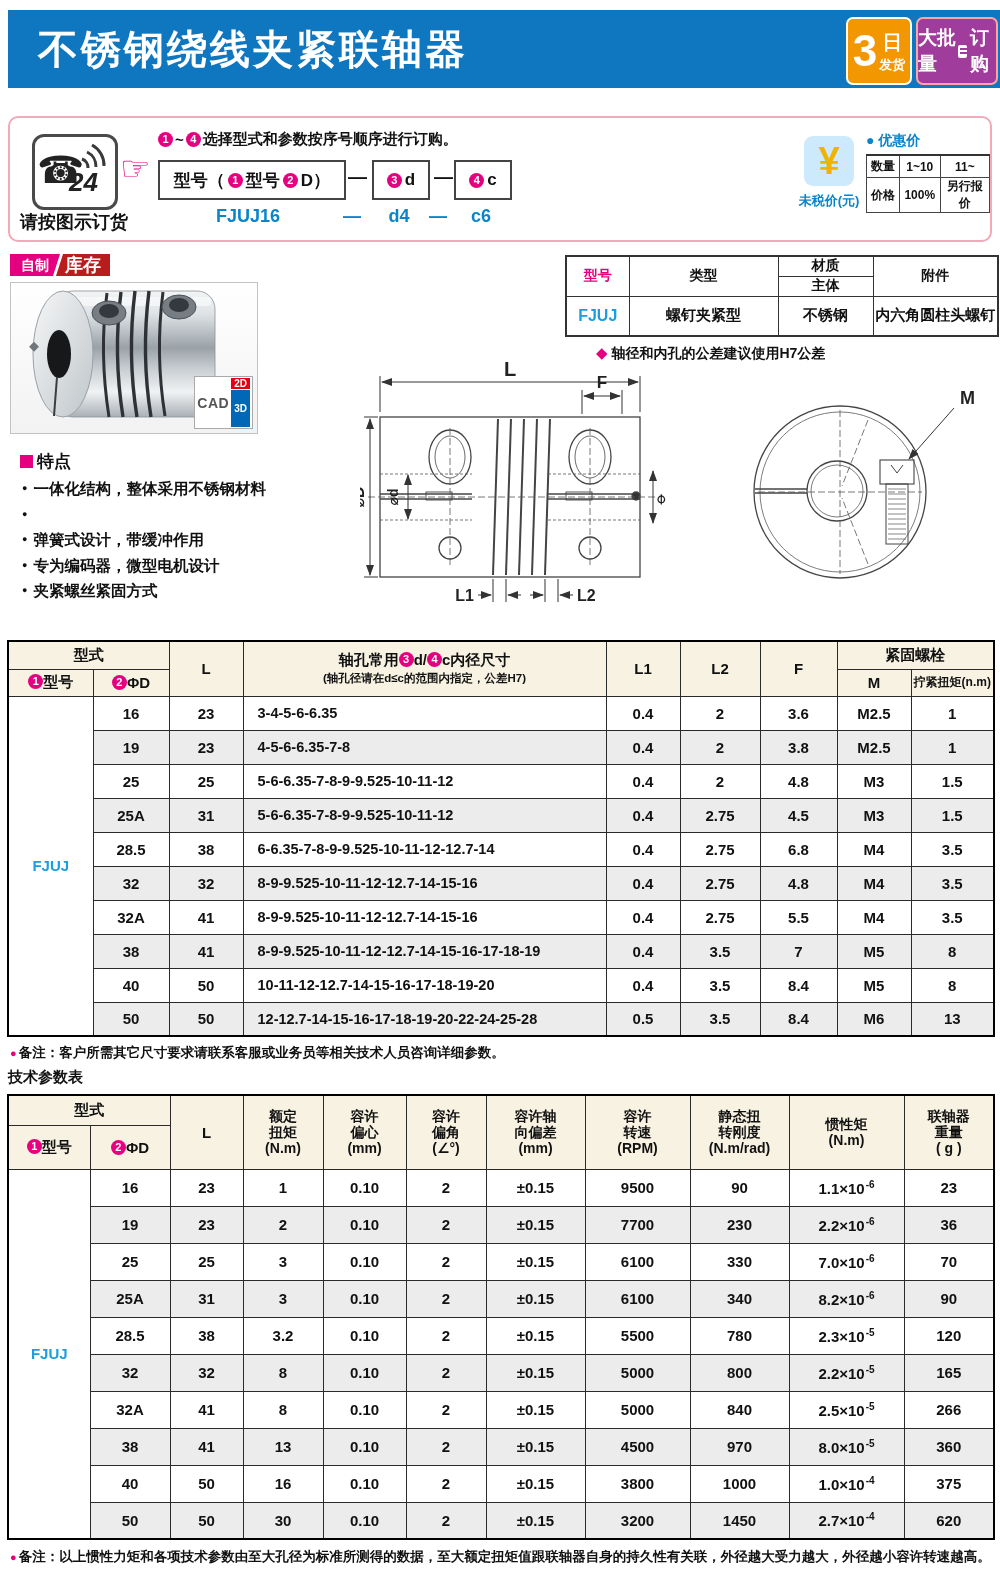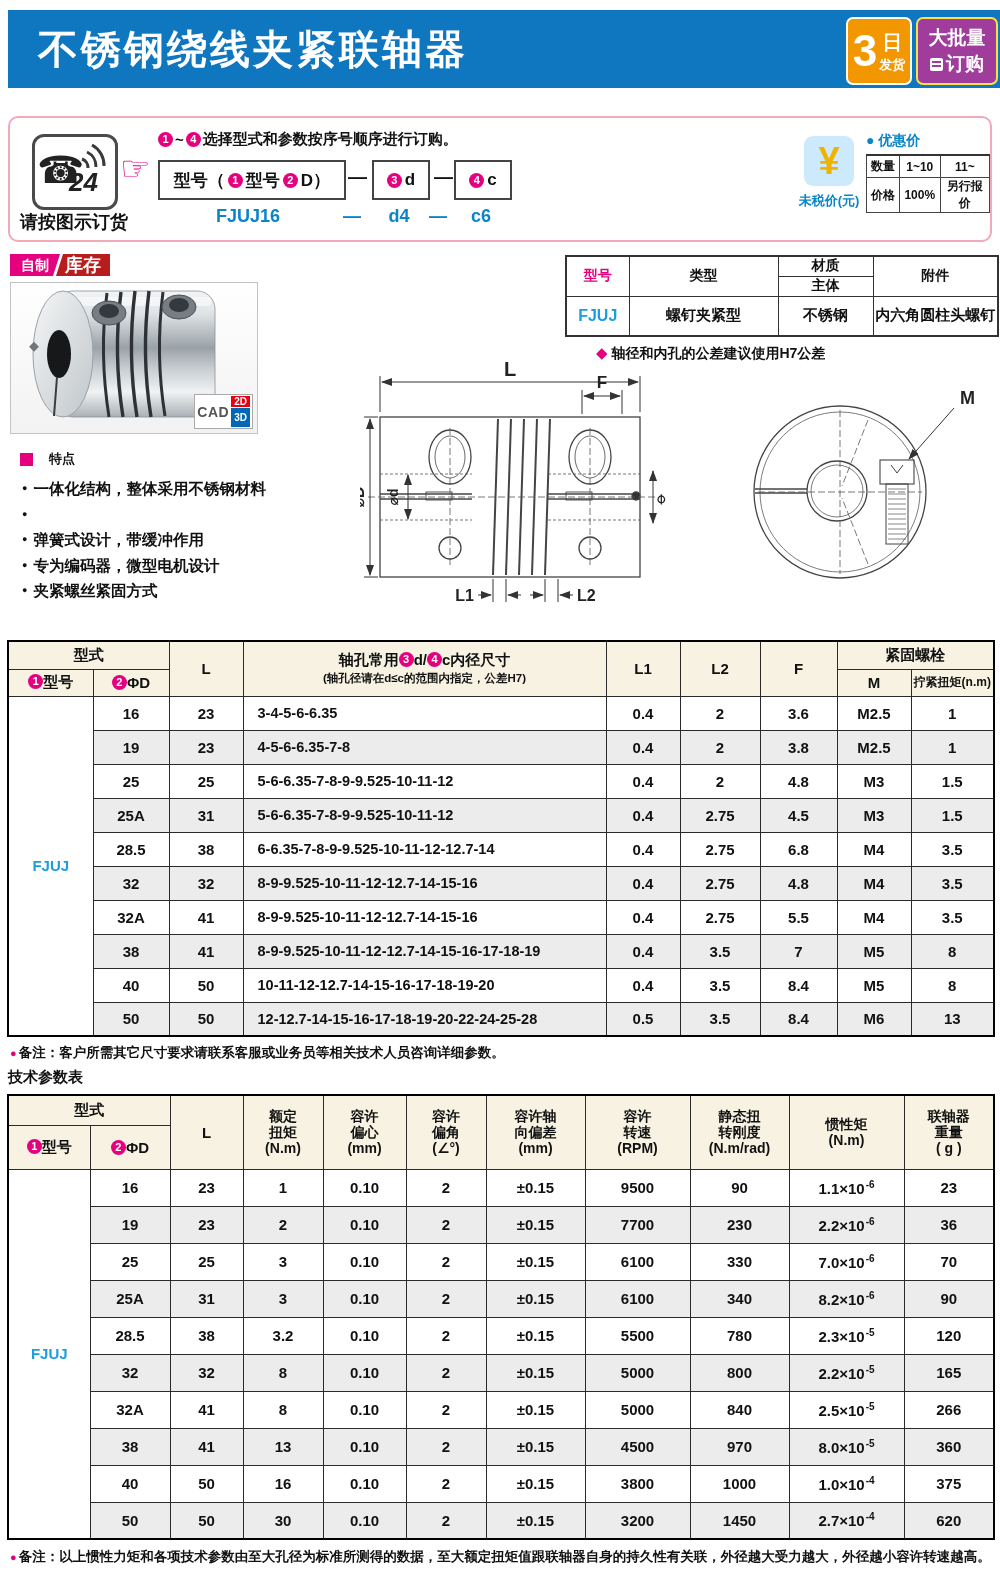--- a/index.html
+++ b/index.html
@@ -8,21 +8,21 @@
   .abs{position:absolute;}
 
   
   .header-bar{left:8px;top:10px;width:984px;height:78px;background:#0f76c0;padding-left:35px;}
   .page-title{left:30px;top:0;height:78px;line-height:78px;color:#fff;font-size:40px;font-weight:bold;letter-spacing:3px;}
   .badge-ship{left:838px;top:7px;width:62px;height:64px;background:#f39700;border:2px solid #fff;border-radius:7px;color:#fff;display:flex;align-items:center;justify-content:center;}
   .badge-ship .digit{font-size:44px;font-weight:bold;line-height:60px;}
   .badge-ship .side{display:flex;flex-direction:column;align-items:center;margin-left:2px;}
   .badge-ship .unit{font-size:20px;font-weight:bold;}
   .badge-ship .cap{font-size:13px;font-weight:bold;}
-  .badge-bulk{left:908px;top:7px;width:78px;height:64px;background:#a03c9c;border:2px solid #fde047;border-radius:7px;color:#fff;display:flex;flex-direction:column;align-items:center;justify-content:center;}
+  .badge-bulk{left:908px;top:7px;width:78px;height:64px;background:#a03c9c;border:2px solid #fca5a5;border-radius:7px;color:#fff;display:flex;flex-direction:row;align-items:center;justify-content:center;}
   .badge-bulk .l1{font-size:19px;font-weight:bold;}
   .badge-bulk .l2{font-size:19px;font-weight:bold;display:flex;align-items:center;gap:3px;}
   .doc-ico{display:inline-block;width:13px;height:13px;background:#fff;border-radius:2px;position:relative;}
   .doc-ico:before{content:"";position:absolute;left:2px;top:3px;width:9px;height:2px;background:#a03c9c;box-shadow:0 4px 0 #a03c9c;}
 
   
   .order-box{left:8px;top:116px;width:980px;height:122px;border:2px solid #f2a9ba;border-radius:10px;background:#fff;}
   .phone-box{left:22px;top:16px;width:80px;height:70px;border:3px solid #4a4a4a;border-radius:12px;}
   .phone-caption{left:6px;top:92px;width:116px;text-align:center;font-size:18px;font-weight:bold;}
   .finger{left:110px;top:30px;font-size:34px;color:#e5007f;font-weight:bold;}
@@ -42,22 +42,22 @@
   .price-table tr:first-child td{border-top:2px solid #333;}
 
   
   .badge-made{left:10px;top:254px;width:50px;height:22px;background:#e5007f;color:#fff;font-size:14px;font-weight:bold;line-height:22px;text-align:center;clip-path:polygon(0 0,100% 0,86% 100%,0 100%);}
   .badge-stock{left:56px;top:254px;width:54px;height:22px;background:#b91c1c;color:#fff;font-size:18px;font-weight:bold;line-height:22px;text-align:center;clip-path:polygon(13% 0,100% 0,100% 100%,0 100%);}
   .photo-box{left:10px;top:282px;width:246px;height:150px;border:1px solid #c3c3c3;background:linear-gradient(#ffffff,#f2f2f2);}
   .cad-badge{position:absolute;right:4px;bottom:4px;display:flex;align-items:center;background:#fff;border:1px solid #aaa;padding:1px 2px;gap:2px;}
   .cad-label{font-size:14px;font-weight:bold;color:#555;letter-spacing:0.5px;}
   .cad-col{display:flex;flex-direction:column;gap:1px;}
   .cad-2d{background:#e60012;color:#fff;font-size:10px;font-weight:bold;padding:0 3px;line-height:11px;}
-  .cad-3d{background:#0068b7;color:#fff;font-size:10px;font-weight:bold;padding:4px 3px;line-height:11px;}
-  .features-title{left:20px;top:450px;font-size:13px;font-weight:bold;display:flex;align-items:center;gap:16px;}
+  .cad-3d{background:#0068b7;color:#fff;font-size:10px;font-weight:bold;padding:13px 3px;line-height:11px;}
+  .features-title{left:20px;top:450px;font-size:17px;font-weight:bold;display:flex;align-items:center;gap:4px;}
   .sq{display:inline-block;width:13px;height:13px;background:#e5007f;}
   #features{left:22px;top:476px;width:330px;}
   .feat{display:flex;align-items:flex-start;gap:6px;font-size:15.5px;font-weight:bold;line-height:25.5px;}
   .feat .b{font-size:9px;line-height:25.5px;}
 
   .info-table{left:565px;top:255px;border-collapse:collapse;table-layout:fixed;border:2px solid #333;background:#fff;}
   .info-table th,.info-table td{border:1px solid #333;text-align:center;vertical-align:middle;font-weight:bold;padding:0;overflow:hidden;}
   .info-table th{font-size:14px;background:#fff;}
   .info-table td{font-size:15px;}
   .magenta{color:#e5007f;}

